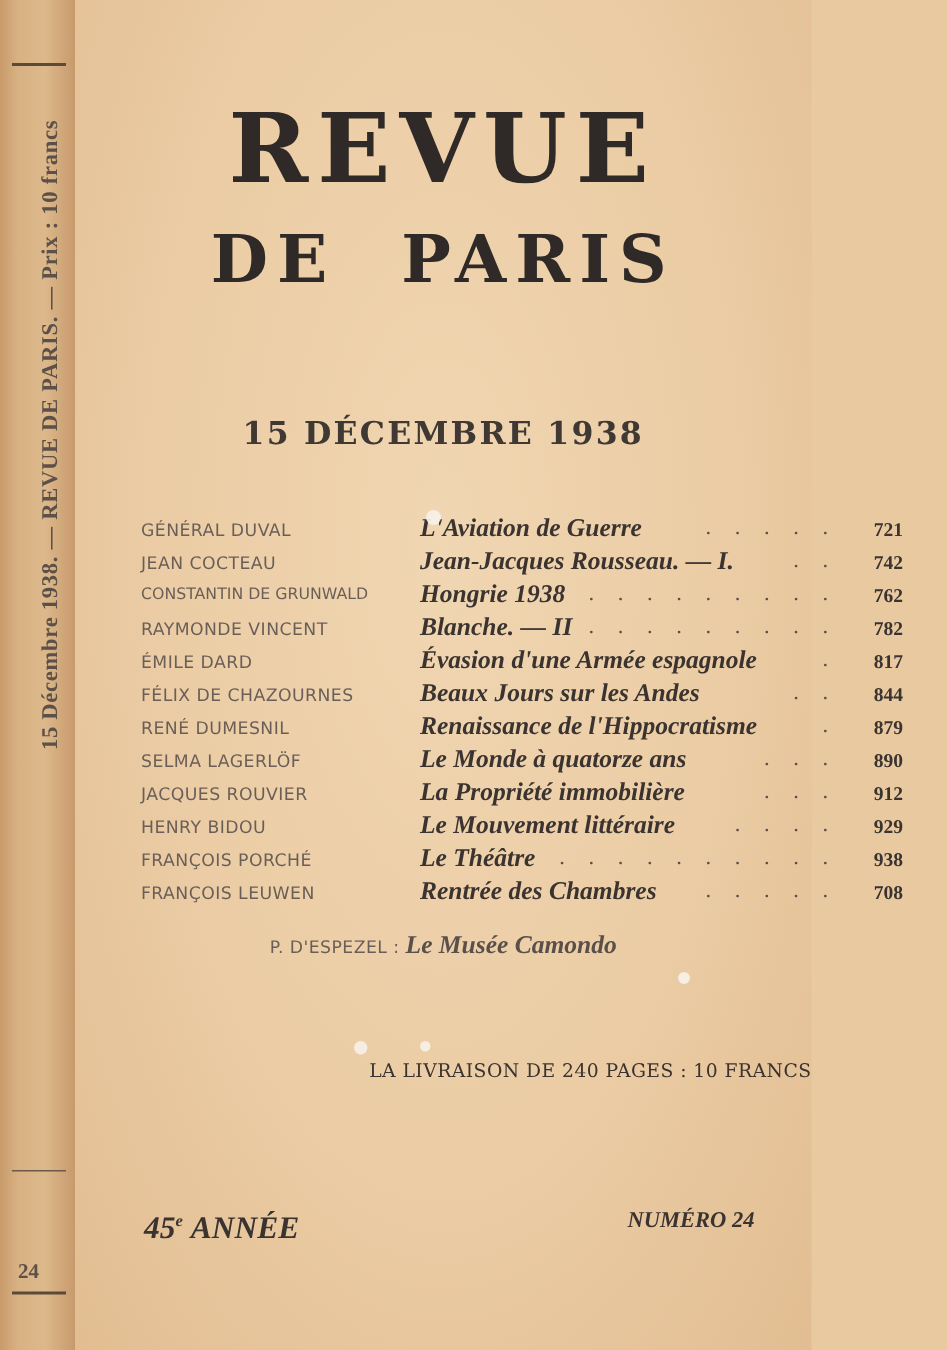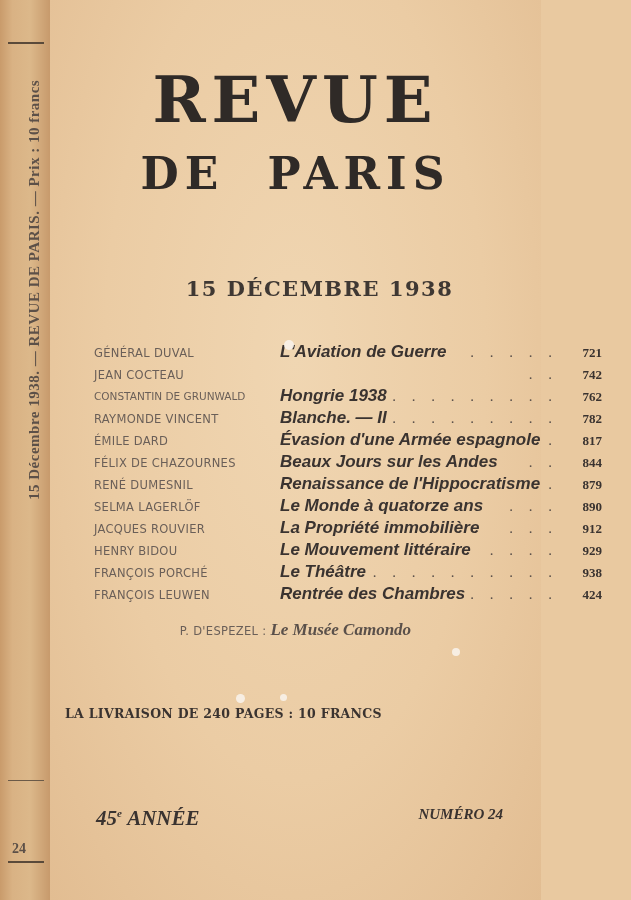--- a/index.html
+++ b/index.html
@@ -6,31 +6,31 @@
   body{width:631px;height:900px;overflow:hidden;background:#e9c9a0;position:relative;font-family:"Liberation Serif",serif;}
   .spine{position:absolute;left:0;top:0;width:50px;height:900px;background:linear-gradient(90deg,#c99b6b 0%,#d9b284 25%,#dcb88a 60%,#c79a6c 100%);border-right:1px solid #b88a5c;}
   .spine-rule{position:absolute;left:8px;width:36px;height:2px;background:#5a4a3a;}
   .spine-text{position:absolute;left:26px;top:500px;transform-origin:0 0;transform:rotate(-90deg);white-space:nowrap;font-family:"Liberation Serif",serif;font-weight:bold;font-size:15px;color:#5c5048;letter-spacing:0.5px;}
   .spine-num{position:absolute;left:12px;top:812px;font-size:14px;font-weight:bold;color:#5c5048;font-family:"Liberation Serif",serif;margin-top:29px;}
   .spine-box{position:absolute;left:8px;top:780px;width:36px;height:80px;border-top:1px solid #6b5a48;border-bottom:2px solid #5a4a3a;}
   .cover{position:absolute;left:50px;top:0;width:491px;height:900px;background:radial-gradient(ellipse at 50% 40%,#f0d6b2 0%,#ebcca4 55%,#e2bd92 100%);}
   .title1,.title2{position:absolute;left:0;width:100%;text-align:center;font-family:"DejaVu Serif",serif;font-weight:bold;color:#2f2a27;}
   .title1{top:62px;font-size:64px;letter-spacing:6px;}
   .title2{top:148px;font-size:44px;letter-spacing:6px;word-spacing:22px;}
-  .date{position:absolute;left:0;width:100%;top:276px;text-align:center;font-family:"DejaVu Serif",serif;font-weight:bold;font-size:21px;color:#3f3833;letter-spacing:1.5px;padding-left:24px;}
+  .date{position:absolute;left:0;width:100%;top:276px;text-align:center;font-family:"DejaVu Serif",serif;font-weight:bold;font-size:21px;color:#3f3833;letter-spacing:1.5px;}
   .toc{position:absolute;left:44px;top:342px;width:508px;}
   .row{position:relative;height:22px;}
   .author{position:absolute;left:0;top:4px;font-family:"DejaVu Sans",sans-serif;font-size:11.5px;color:#6a5f58;letter-spacing:0.3px;white-space:nowrap;}
-  .work{position:absolute;left:186px;top:0;font-family:Liberation Sans, sans-serif;font-style:italic;font-weight:bold;font-size:17px;color:#3a3330;white-space:nowrap;}
+  .work{position:absolute;left:186px;top:0;font-family:Liberation Serif, serif;font-style:italic;font-weight:bold;font-size:17px;color:#3a3330;white-space:nowrap;}
   .dots{position:absolute;right:44px;top:2px;font-family:"Liberation Serif",serif;font-size:15px;color:#5a504a;letter-spacing:6px;}
   .page{position:absolute;right:0;top:3px;font-family:"Liberation Serif",serif;font-weight:bold;font-size:13px;color:#3a3330;margin-left:40px;}
   .extra{position:absolute;left:0;width:100%;top:620px;text-align:center;white-space:nowrap;}
   .extra-author{font-family:"DejaVu Sans",sans-serif;font-size:11.5px;color:#6a5f58;letter-spacing:0.3px;margin-top:23px;}
   .extra-work{font-family:"Liberation Serif",serif;font-style:italic;font-weight:bold;font-size:17px;color:#5a504a;}
-  .price{position:absolute;left:15px;width:100%;top:706px;text-align:left;font-family:"DejaVu Serif",serif;font-weight:bold;font-size:12.5px;color:#3a3330;letter-spacing:0.3px;}
+  .price{position:absolute;left:0;width:100%;top:706px;text-align:right;font-family:"DejaVu Serif",serif;font-weight:normal;font-size:12.5px;color:#3a3330;letter-spacing:0.3px;}
   .year{position:absolute;left:46px;top:806px;font-family:"Liberation Serif",serif;font-style:italic;font-weight:bold;font-size:21px;color:#3a3330;}
   .year sup{font-size:11px;}
   .number{position:absolute;right:38px;top:806px;font-family:"Liberation Serif",serif;font-style:italic;font-weight:bold;font-size:15px;color:#3a3330;}
   .spot{position:absolute;width:10px;height:10px;border-radius:50%;background:#f8f2ea;opacity:0.9;}
 </style>
 </head>
 <body>
 
 <div class="spine">
   <div class="spine-rule" style="top:42px;"></div>
@@ -47,20 +47,21 @@
 
   <div class="toc">
     <div class="row">
       <span class="author">GÉNÉRAL DUVAL</span>
       <span class="work">L'Aviation de Guerre</span>
       <span class="dots">. . . . .</span>
       <span class="page">721</span>
     </div>
     <div class="row">
       <span class="author">JEAN COCTEAU</span>
+      <span class="work">Jean-Jacques Rousseau. — I.</span>
       <span class="dots">. .</span>
       <span class="page">742</span>
     </div>
     <div class="row">
       <span class="author" style="font-size:10.5px;letter-spacing:0;">CONSTANTIN DE GRUNWALD</span>
       <span class="work">Hongrie 1938</span>
       <span class="dots">. . . . . . . . .</span>
       <span class="page">762</span>
     </div>
     <div class="row">
@@ -108,21 +109,21 @@
     <div class="row">
       <span class="author">FRANÇOIS PORCHÉ</span>
       <span class="work">Le Théâtre</span>
       <span class="dots">. . . . . . . . . .</span>
       <span class="page">938</span>
     </div>
     <div class="row">
       <span class="author">FRANÇOIS LEUWEN</span>
       <span class="work">Rentrée des Chambres</span>
       <span class="dots">. . . . .</span>
-      <span class="page">424</span>
+      <span class="page">708</span>
     </div>
   </div>
 
   <div class="extra">
     <span class="extra-author">P. D'ESPEZEL :</span>
     <span class="extra-work">Le Musée Camondo</span>
   </div>
 
   <div class="price">LA LIVRAISON DE 240 PAGES : 10 FRANCS</div>
 

